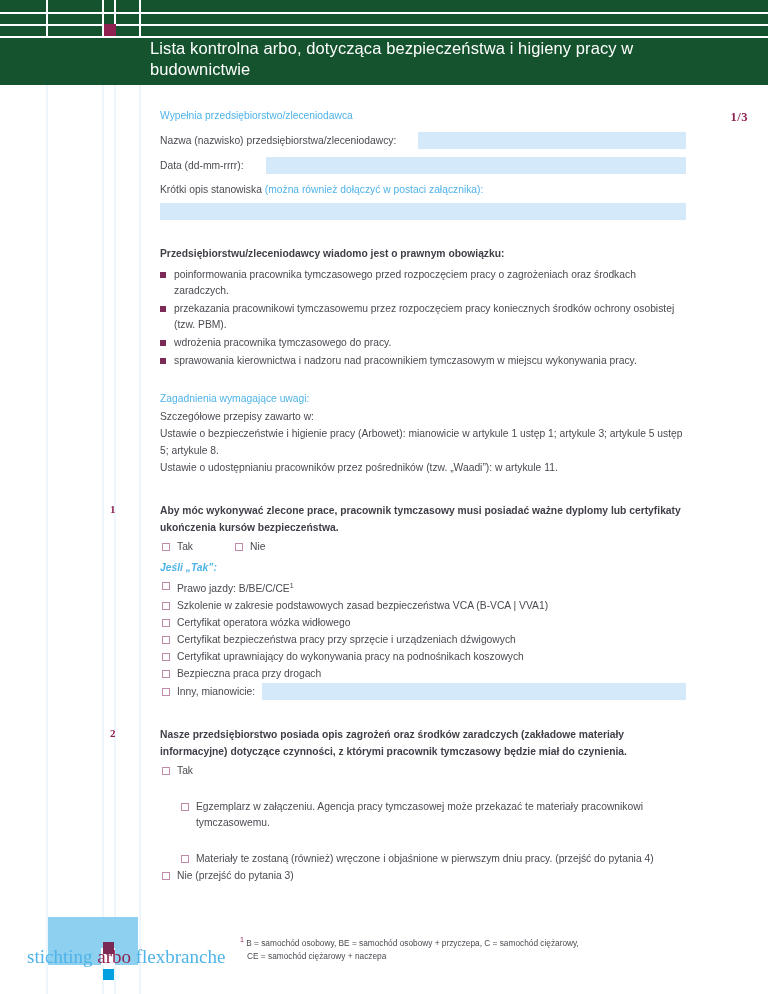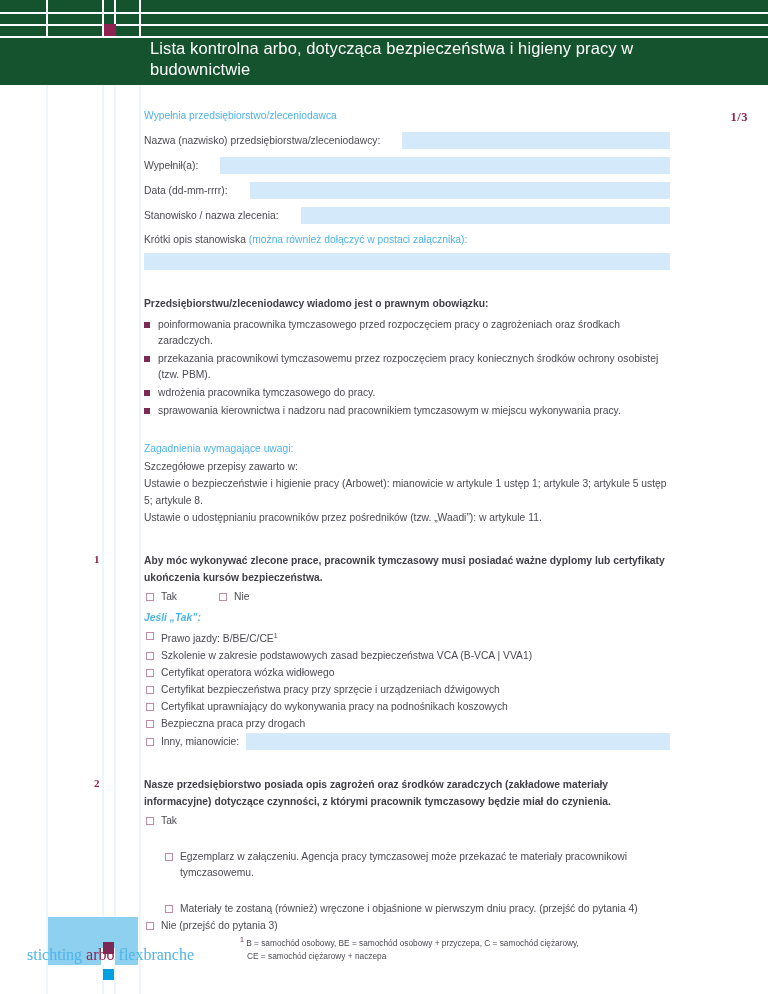--- a/index.html
+++ b/index.html
@@ -83,21 +83,21 @@
     color: #8e2150;
     font-size: 12.5px;
     font-weight: bold;
     font-family: "Liberation Serif", serif;
     letter-spacing: 0.5px;
   }
 
   
   .content {
     position: absolute;
-    left: 144px;
+    left: 160px;
     top: 108px;
     width: 526px;
     color: #4a4a52;
     font-size: 10.3px;
     line-height: 15px;
   }
   .blue-label {
     color: #4fb3e8;
     margin-bottom: 9px;
   }
@@ -261,21 +261,21 @@
     top: 969px;
     width: 11px;
     height: 11px;
     background: #00a0e1;
   }
   .logo-text {
     position: absolute;
     left: 27px;
     top: 946px;
     font-family: "Liberation Serif", serif;
-    font-size: 16px;
+    font-size: 19px;
     white-space: nowrap;
   }
   .logo-text .w1 { color: #4fb3e8; }
   .logo-text .w2 { color: #8e2150; }
   .logo-text .w3 { color: #4fb3e8; }
 
   .footnote {
     position: absolute;
     left: 240px;
     top: 933px;
@@ -317,29 +317,21 @@
 
   <div class="content">
 
     <div class="blue-label">Wypełnia przedsiębiorstwo/zleceniodawca</div>
 
     <div class="field-row">
       <span class="field-label">Nazwa (nazwisko) przedsiębiorstwa/zleceniodawcy:</span>
       <span class="field-input"></span>
     </div>
     <div class="field-row">
-      <span class="field-label">Wypełnił(a):</span>
-      <span class="field-input"></span>
-    </div>
-    <div class="field-row">
       <span class="field-label">Data (dd-mm-rrrr):</span>
-      <span class="field-input"></span>
-    </div>
-    <div class="field-row">
-      <span class="field-label">Stanowisko / nazwa zlecenia:</span>
       <span class="field-input"></span>
     </div>
 
     <div class="field-caption">
       <span>Krótki opis stanowiska</span>
       <span class="blue-inline">(można również dołączyć w postaci załącznika):</span>
     </div>
     <div class="field-block"></div>
 
     <div class="section-title">Przedsiębiorstwu/zleceniodawcy wiadomo jest o prawnym obowiązku:</div>

